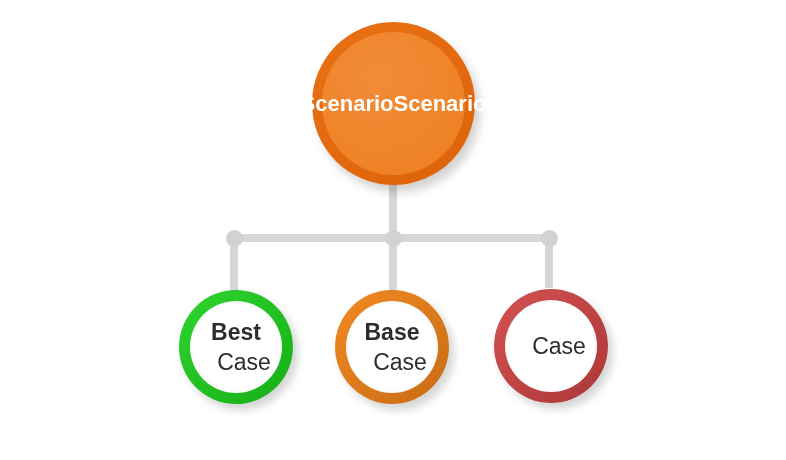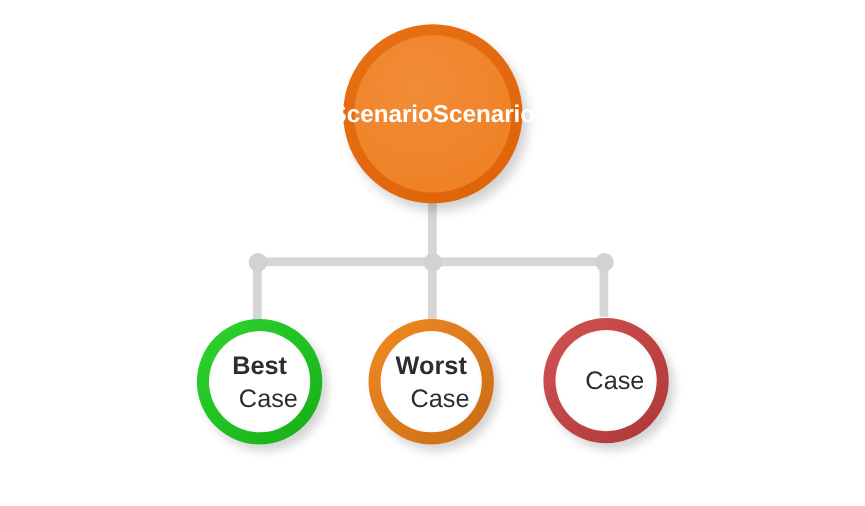--- a/index.html
+++ b/index.html
@@ -112,21 +112,21 @@
 
   <div class="child-node pos-best" style="background: linear-gradient(135deg, rgb(47, 212, 47), rgb(22, 174, 22));">
     <div class="child-inner">
       <span class="l1">Best</span>
       <span class="l2">Case</span>
     </div>
   </div>
 
   <div class="child-node pos-base" style="background: linear-gradient(135deg, rgb(241, 138, 34), rgb(200, 107, 21));">
     <div class="child-inner">
-      <span class="l1">Worst</span>
+      <span class="l1">Base</span>
       <span class="l2">Case</span>
     </div>
   </div>
 
   <div class="child-node pos-worst" style="background: linear-gradient(135deg, rgb(212, 82, 82), rgb(171, 55, 55));">
     <div class="child-inner">
       <span class="l2">Case</span>
     </div>
   </div>
 

